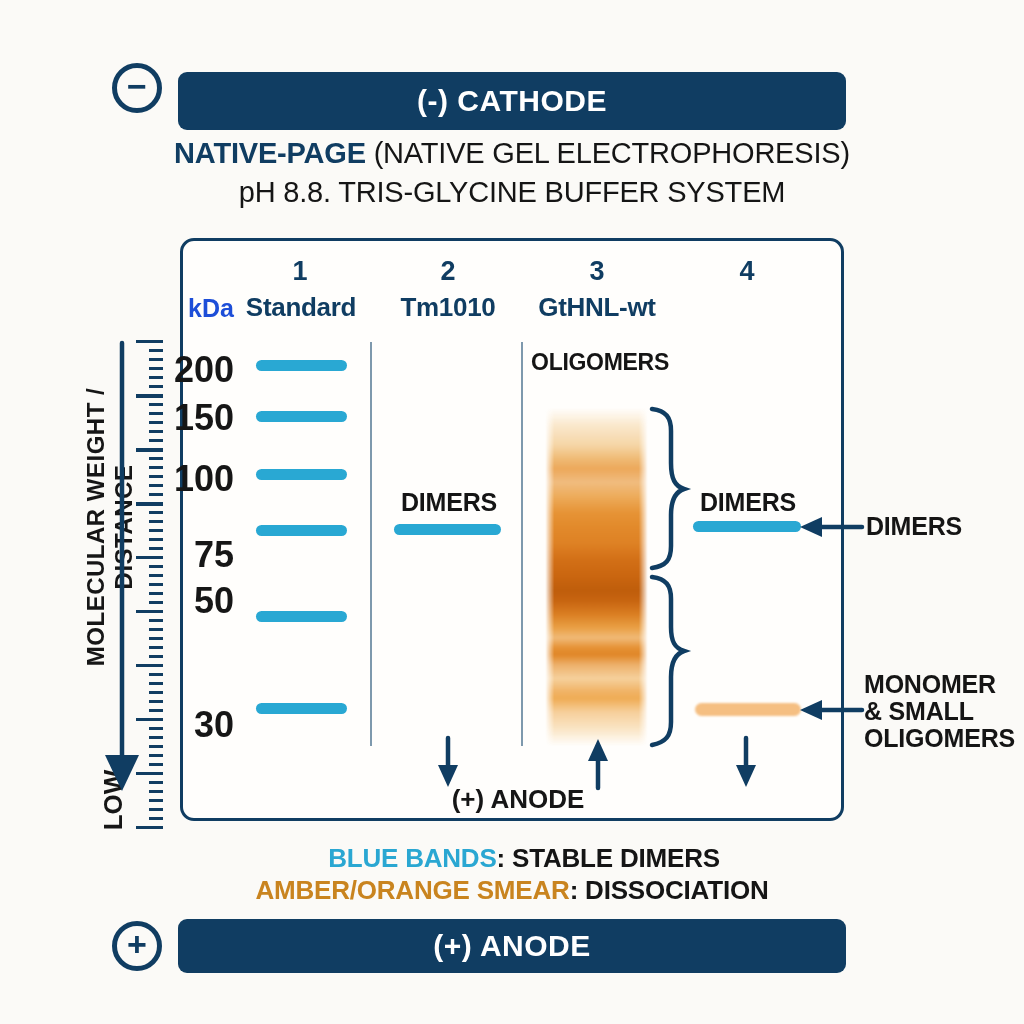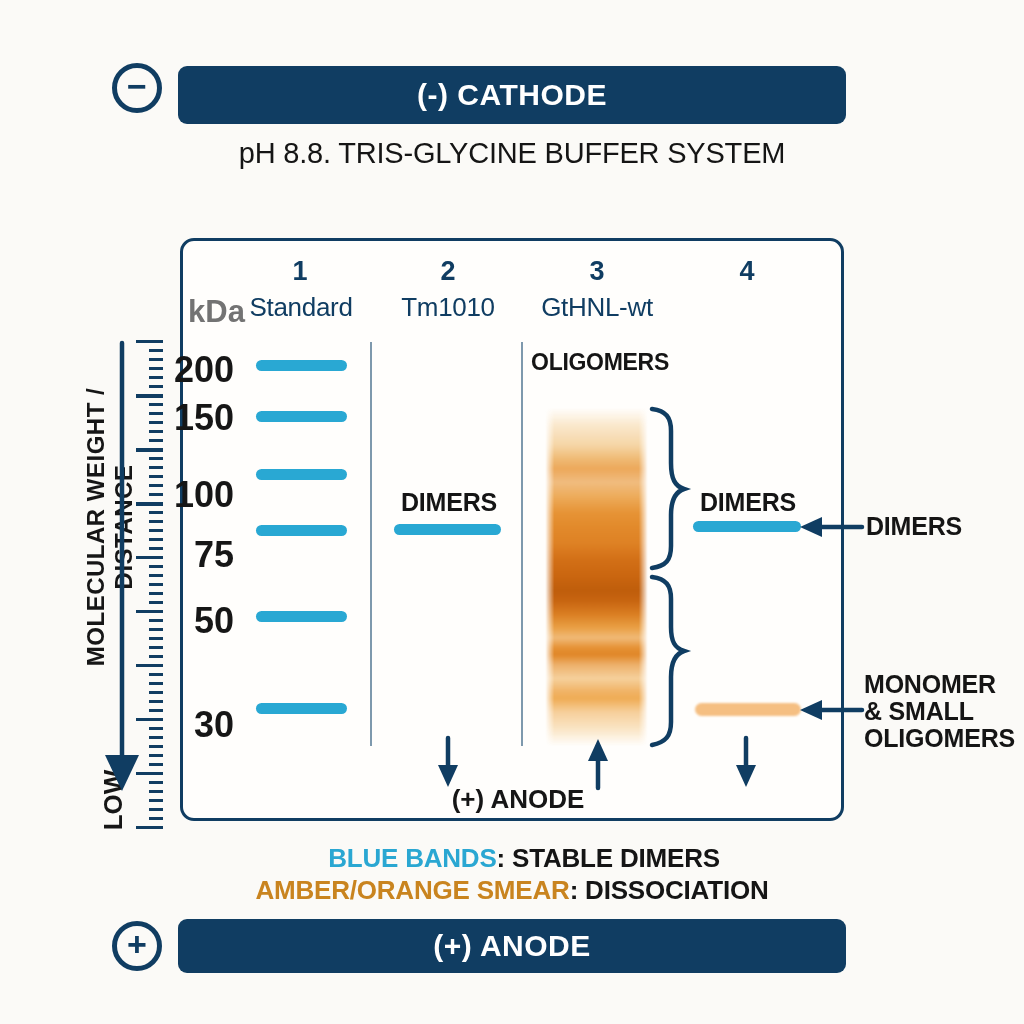--- a/index.html
+++ b/index.html
@@ -19,22 +19,22 @@
          font-size:29px;line-height:39px;letter-spacing:-.2px;}
   .title .emph{color:#103D62;font-weight:700;}
 
   
   .gel{position:absolute;left:180px;top:238px;width:658px;height:577px;border:3.5px solid #103D62;
        border-radius:14px;background:#FFFEFC;}
 
   .lane-num{position:absolute;top:256px;width:140px;text-align:center;color:#103D62;
             font-size:27px;font-weight:700;}
   .lane-name{position:absolute;top:292px;width:160px;text-align:center;color:#103D62;
-             font-size:26px;font-weight:400;letter-spacing:-.3px;}
-  .kda-unit{position:absolute;left:188px;top:294px;font-size:31px;font-weight:700;color:#737373;}
+             font-size:26px;font-weight:700;letter-spacing:-.3px;}
+  .kda-unit{position:absolute;left:188px;top:294px;font-size:25px;font-weight:700;color:#1d4ed8;}
 
   .mw{position:absolute;left:168px;width:66px;text-align:right;font-size:36px;font-weight:700;color:#161616;}
   .band{position:absolute;height:11px;border-radius:6px;background:#29A8D3;}
   .divider{position:absolute;top:342px;width:2px;height:404px;background:#7E99AD;}
 
   .diss-label{position:absolute;left:410px;top:347px;width:380px;text-align:center;
               font-size:23px;font-weight:700;line-height:30px;letter-spacing:-.3px;}
   .lane-label{position:absolute;font-size:25px;font-weight:700;letter-spacing:-.2px;}
 
   .smear{position:absolute;left:545px;top:408px;width:103px;height:338px;border-radius:6px;
@@ -72,25 +72,26 @@
   .overlay{position:absolute;left:0;top:0;pointer-events:none;}
 </style>
 </head>
 <body>
 
 <div class="canvas">
 
   <div class="badge" style="top:63px;">
     <span>−</span>
   </div>
-  <div class="bar" style="top:66px;">
+  <div class="bar" style="top:72px;">
     <span>(-) CATHODE</span>
   </div>
 
   <div class="title">
+    <div><span class="emph">NATIVE-PAGE</span><span> (NATIVE GEL ELECTROPHORESIS)</span></div>
     <div>pH 8.8. TRIS-GLYCINE BUFFER SYSTEM</div>
   </div>
 
   <div class="vlabel axis-label">MOLECULAR WEIGHT / DISTANCE</div>
   <div class="vlabel low-label">LOW</div>
   <div class="ruler-minor"></div>
   <div class="ruler-major"></div>
 
   <div class="gel"></div>
 
@@ -98,23 +99,23 @@
   <div class="lane-num" style="left:378px;">2</div>
   <div class="lane-num" style="left:527px;">3</div>
   <div class="lane-num" style="left:677px;">4</div>
   <div class="kda-unit">kDa</div>
   <div class="lane-name" style="left:221px;">Standard</div>
   <div class="lane-name" style="left:368px;">Tm1010</div>
   <div class="lane-name" style="left:517px;">GtHNL-wt</div>
 
   <div class="mw" style="top:349px;">200</div>
   <div class="mw" style="top:397px;">150</div>
-  <div class="mw" style="top:458px;margin-top:16px;">100</div>
+  <div class="mw" style="top:458px;">100</div>
   <div class="mw" style="top:534px;">75</div>
-  <div class="mw" style="top:600px;text-align:right;">50</div>
+  <div class="mw" style="top:580px;text-align:right;">50</div>
   <div class="mw" style="top:692px;margin-top:12px;">30</div>
 
   <div class="band" style="left:256px;top:360px;width:91px;"></div>
   <div class="band" style="left:256px;top:411px;width:91px;"></div>
   <div class="band" style="left:256px;top:469px;width:91px;"></div>
   <div class="band" style="left:256px;top:525px;width:91px;"></div>
   <div class="band" style="left:256px;top:611px;width:91px;"></div>
   <div class="band" style="left:256px;top:703px;width:91px;"></div>
 
   <div class="divider" style="left:370px;"></div>

